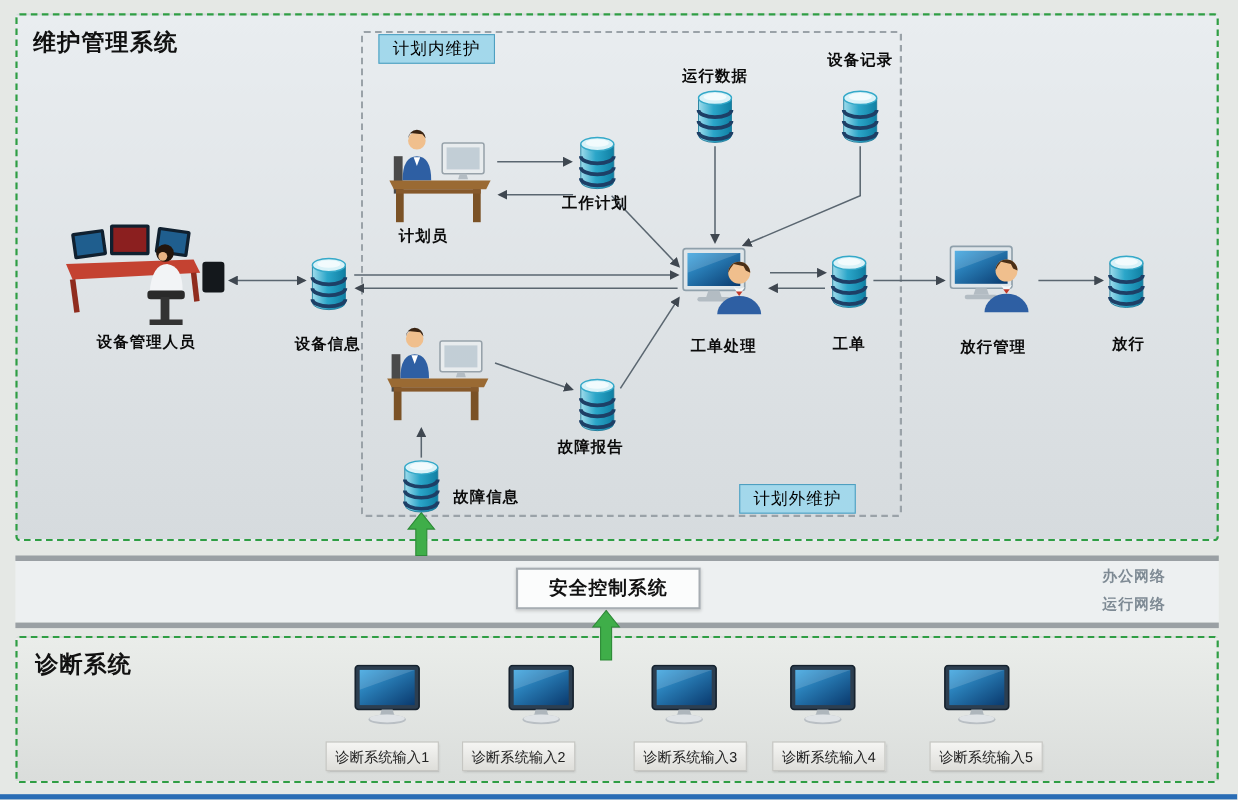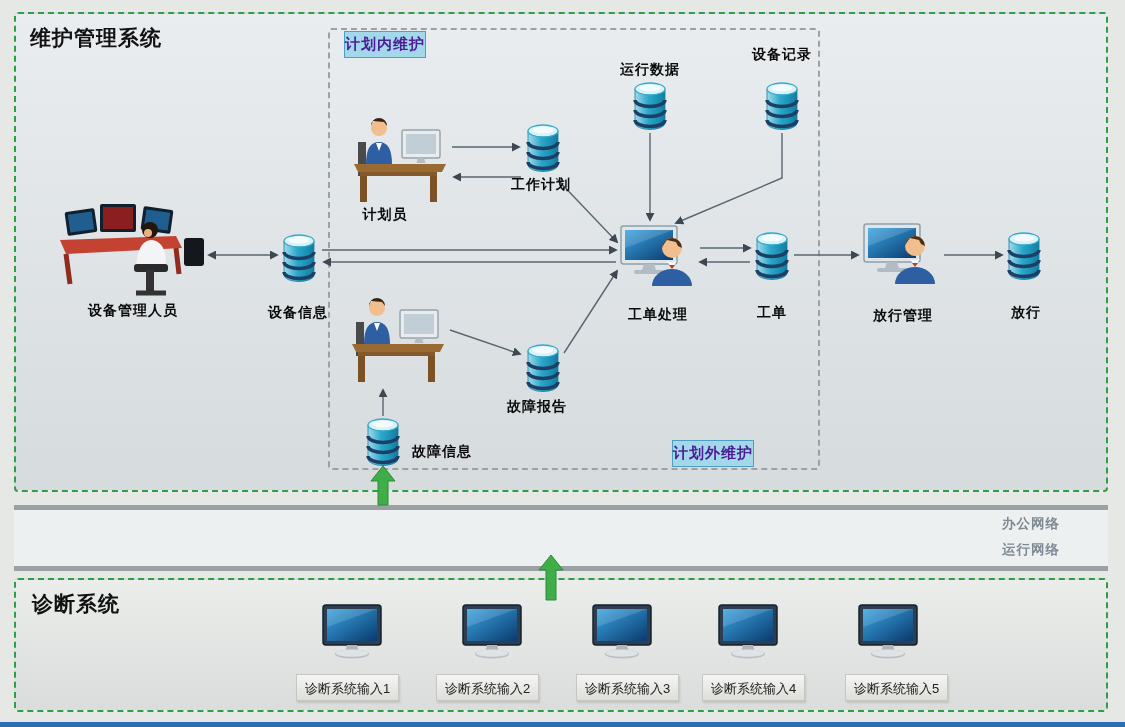--- a/index.html
+++ b/index.html
@@ -8,21 +8,21 @@
   .stage{position:relative;width:1125px;height:727px;background:#e5e8e5;overflow:hidden}
   .abs{position:absolute}
   .section{border:2px dashed #2f9e44;border-radius:4px}
   .top-box{left:14px;top:12px;width:1094px;height:480px;background:linear-gradient(180deg,#e9edf0 0%,#d6dbde 100%)}
   .bottom-box{left:14px;top:578px;width:1094px;height:134px;background:linear-gradient(180deg,#eaedea 0%,#dadddb 100%)}
   .mid-strip{left:14px;top:509px;width:1094px;height:57px;background:#edf0f1}
   .inner-box{left:328px;top:28px;width:492px;height:442px;border:2px dashed #9aa2a8;border-radius:3px}
   .bar{left:14px;width:1094px;height:5px;background:#9aa0a4}
   .bottom-edge{left:0;top:722px;width:1125px;height:5px;background:#2a6db5}
   .section-title{font-size:21px;font-weight:bold;color:#111;letter-spacing:1px}
-  .tag{font-size:15px;font-weight:bold;color:#4c1d95;background:#a3d8eb;border:1px solid #4e9fc0;padding:3px 0;letter-spacing:1px}
+  .tag{font-size:15px;font-weight:normal;color:#000000;background:#a3d8eb;border:1px solid #4e9fc0;padding:3px 12px;letter-spacing:1px}
   .security{left:469px;top:516px;width:168px;height:38px;background:#fbfcfc;border:2px solid #a7adb2;text-align:center;line-height:34px;font-size:17px;font-weight:bold;color:#111;letter-spacing:1px;box-shadow:0 1px 3px rgba(0,0,0,.18);z-index:6}
   .netlabel{font-size:13.5px;font-weight:700;color:#7e8a94;letter-spacing:1px}
   .nlabel{font-size:14px;font-weight:bold;color:#0b0b0b;text-align:center;letter-spacing:1px;z-index:5}
   .diag-label{width:103px;height:27px;line-height:27px;text-align:center;font-size:13px;color:#222;background:linear-gradient(180deg,#f5f5f3,#dededa);border:1px solid #c6c6c2;box-shadow:1px 2px 2px rgba(0,0,0,.12);z-index:5}
   .wires{left:0;top:0;pointer-events:none;z-index:4}
   .icon{display:block;z-index:5}
   .icon svg{display:block}
 </style>
 </head>
 <body>
@@ -78,20 +78,21 @@
       <path d="M383 466 L371 481 L378 481 L378 505 L388 505 L388 481 L395 481 Z"></path>
       <path d="M551 555 L539 570 L546 570 L546 600 L556 600 L556 570 L563 570 Z"></path>
     </g>
   </svg>
 
   <div class="abs section-title" style="left:30px;top:24px">维护管理系统</div>
   <div class="abs tag" style="left:344px;top:31px">计划内维护</div>
   <div class="abs tag" style="left:672px;top:440px">计划外维护</div>
   <div class="abs section-title" style="left:32px;top:590px">诊断系统</div>
 
+  <div class="abs security">安全控制系统</div>
   <div class="abs netlabel" style="left:1002px;top:515px">办公网络</div>
   <div class="abs netlabel" style="left:1002px;top:541px">运行网络</div>
 
   <span class="abs icon" style="left:58px;top:196px">
       <svg width="150" height="105" viewBox="0 0 150 105">
         <rect x="8" y="14" width="30" height="24" rx="2" fill="#10202f" transform="rotate(-8 23 26)"></rect>
         <rect x="11" y="17" width="24" height="18" fill="#1f5e8e" transform="rotate(-8 23 26)"></rect>
         <rect x="42" y="8" width="36" height="28" rx="2" fill="#10202f"></rect>
         <rect x="45" y="11" width="30" height="22" fill="#8b1f1f"></rect>
         <rect x="84" y="12" width="30" height="24" rx="2" fill="#10202f" transform="rotate(8 99 24)"></rect>
@@ -307,18 +308,18 @@
         <rect x="4" y="1" width="58" height="40" rx="3" fill="#2c3e50" stroke="#16222e" stroke-width="1.5"></rect>
         <rect x="8" y="5" width="50" height="32" fill="url(#scr)"></rect>
         <path d="M8 5 L58 5 L8 23 Z" fill="#ffffff" opacity="0.14"></path>
         <path d="M28 41 h10 l2 7 h-14 Z" fill="#aeb6bc"></path>
         <ellipse cx="33" cy="50" rx="17" ry="4.5" fill="#b9bfc4"></ellipse>
         <ellipse cx="33" cy="49.2" rx="16" ry="3.6" fill="#dfe3e6"></ellipse>
       </svg>
     </span>
 
   <div class="abs diag-label" style="left:296px;top:674px">诊断系统输入1</div>
-  <div class="abs diag-label" style="left:436px;top:674px">诊断系统输入2</div>
+  <div class="abs diag-label" style="left:420px;top:674px">诊断系统输入2</div>
   <div class="abs diag-label" style="left:576px;top:674px">诊断系统输入3</div>
   <div class="abs diag-label" style="left:702px;top:674px">诊断系统输入4</div>
   <div class="abs diag-label" style="left:845px;top:674px">诊断系统输入5</div>
 
 </div>
 
 </body></html>

